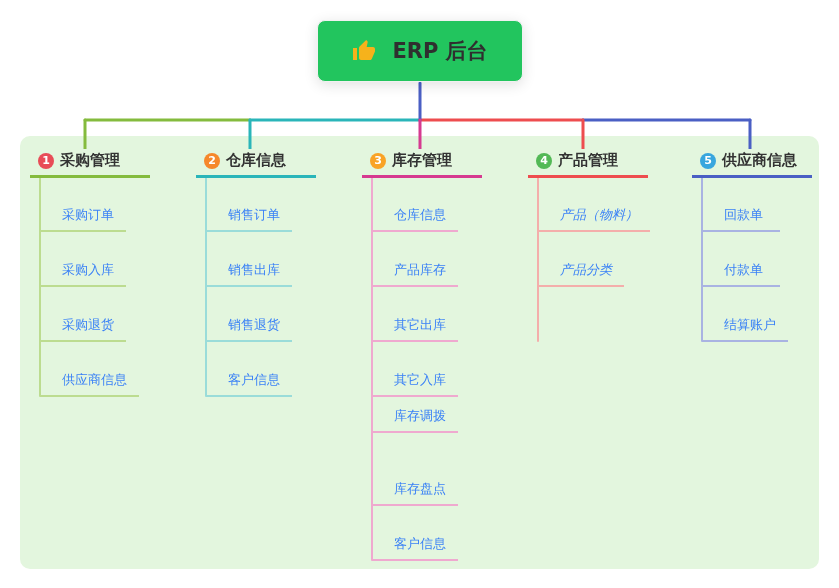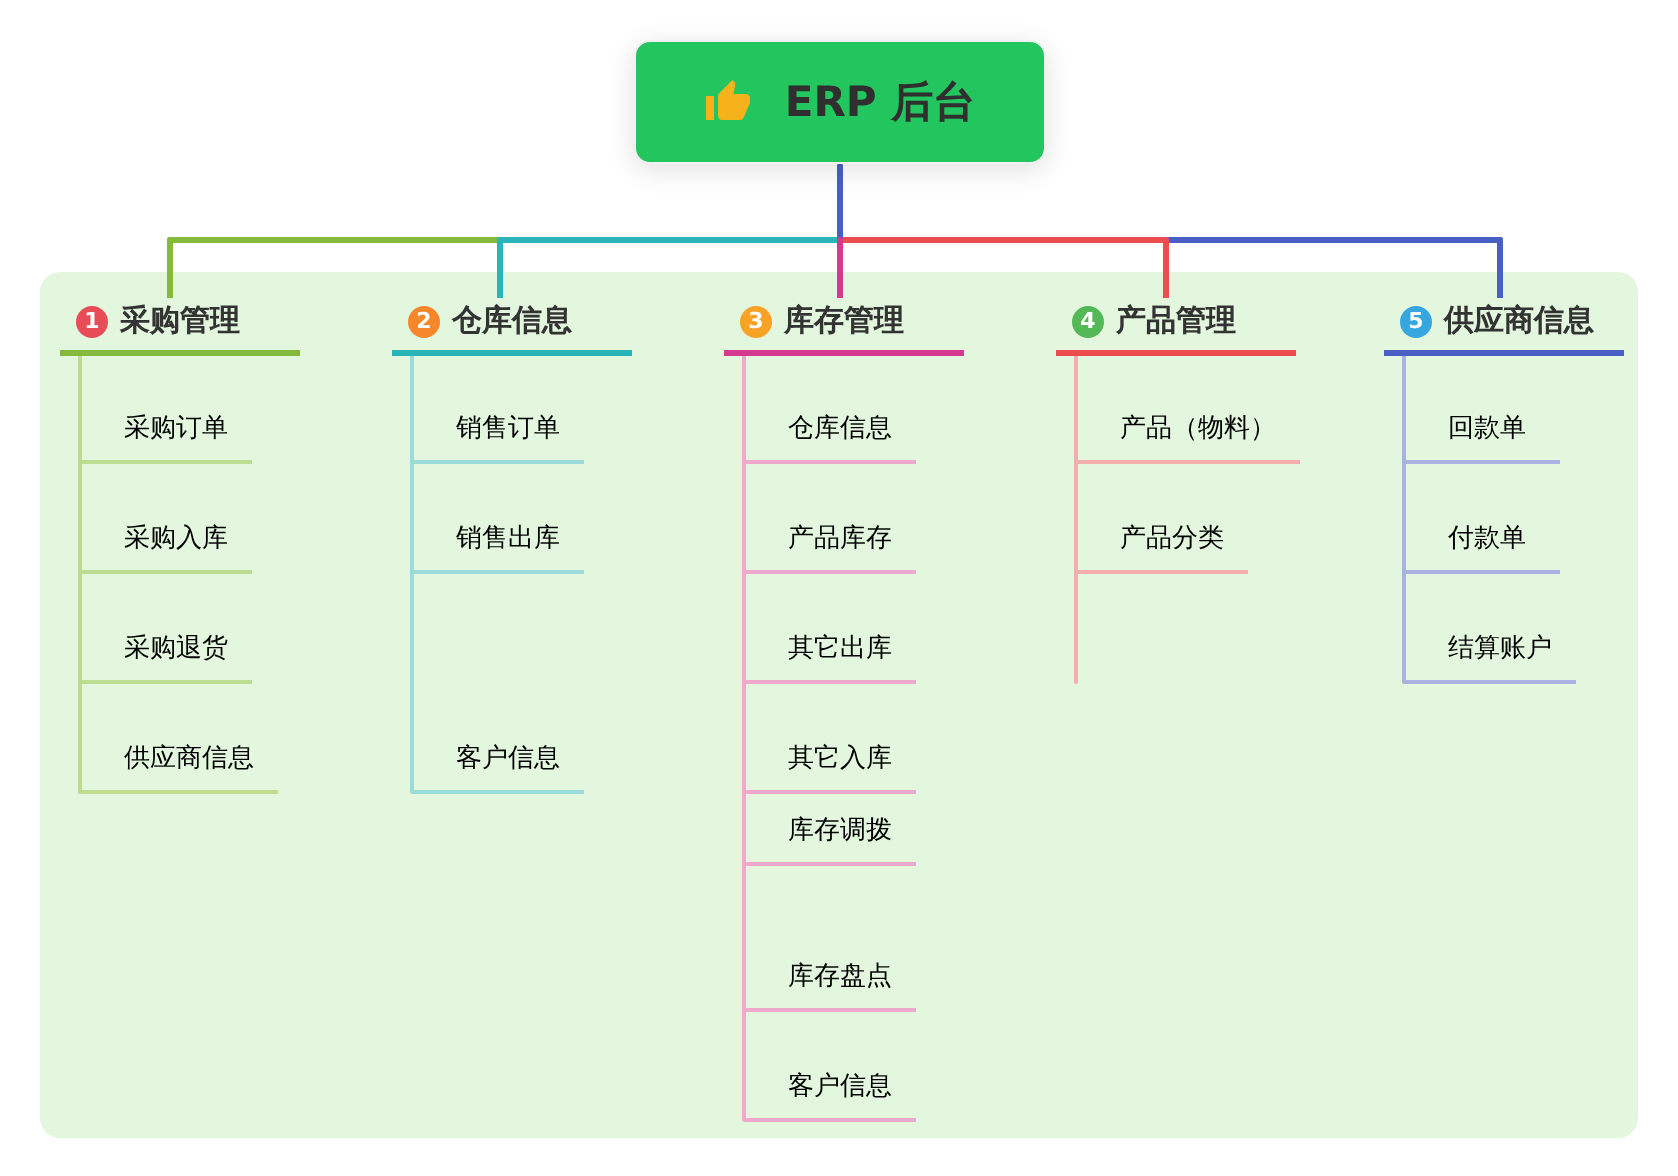--- a/index.html
+++ b/index.html
@@ -63,21 +63,21 @@
   }
 
   .items { position:absolute; top:0; width:150px; height:588px; pointer-events:none; }
   .item {
     position:absolute;
     left:0;
     white-space:nowrap;
     min-width:78px;
     padding:0 12px 6px 22px;
     border-bottom:2px solid var(--lc,#bbb);
-    font-size:13px; line-height:18px; color:#000000;
+    font-size:13px; line-height:18px; color:#3b82f6;
     pointer-events:auto;
     cursor:pointer;
   }
 </style>
 </head>
 <body>
 
 <div class="canvas" style="--panel: #e3f6de;">
 
   <div class="green-panel"></div>
@@ -122,20 +122,21 @@
     <div class="item" style="top:371px">供应商信息</div>
   </div>
 
   <div class="branch-title" style="left: 196px; border-bottom-color: rgb(42, 181, 185);">
     <span class="badge" style="background-color: rgb(246, 136, 43);">2</span>
     <span>仓库信息</span>
   </div>
   <div class="items" style="left: 206px; --lc: #9adcd9;">
     <div class="item" style="top:206px">销售订单</div>
     <div class="item" style="top:261px">销售出库</div>
+    <div class="item" style="top:316px">销售退货</div>
     <div class="item" style="top:371px">客户信息</div>
   </div>
 
   <div class="branch-title" style="left: 362px; border-bottom-color: rgb(214, 58, 144);">
     <span class="badge" style="background-color: rgb(249, 163, 38);">3</span>
     <span>库存管理</span>
   </div>
   <div class="items" style="left: 372px; text-align: right; --lc: #efa9cf;">
     <div class="item" style="top:206px">仓库信息</div>
     <div class="item" style="top:261px">产品库存</div>
@@ -143,21 +144,21 @@
     <div class="item" style="top:371px">其它入库</div>
     <div class="item" style="top:407px">库存调拨</div>
     <div class="item" style="top:480px">库存盘点</div>
     <div class="item" style="top:535px">客户信息</div>
   </div>
 
   <div class="branch-title" style="left: 528px; border-bottom-color: rgb(238, 77, 79);">
     <span class="badge" style="background-color: rgb(83, 185, 86);">4</span>
     <span>产品管理</span>
   </div>
-  <div class="items" style="left: 538px; --lc: #f4aeab;">
+  <div class="items" style="left: 538px; font-style: italic; --lc: #f4aeab;">
     <div class="item" style="top:206px">产品（物料）</div>
     <div class="item" style="top:261px">产品分类</div>
   </div>
 
   <div class="branch-title" style="left: 692px; border-bottom-color: rgb(74, 95, 196);">
     <span class="badge" style="background-color: rgb(56, 166, 222);">5</span>
     <span>供应商信息</span>
   </div>
   <div class="items" style="left: 702px; --lc: #a9b3e2;">
     <div class="item" style="top:206px">回款单</div>

